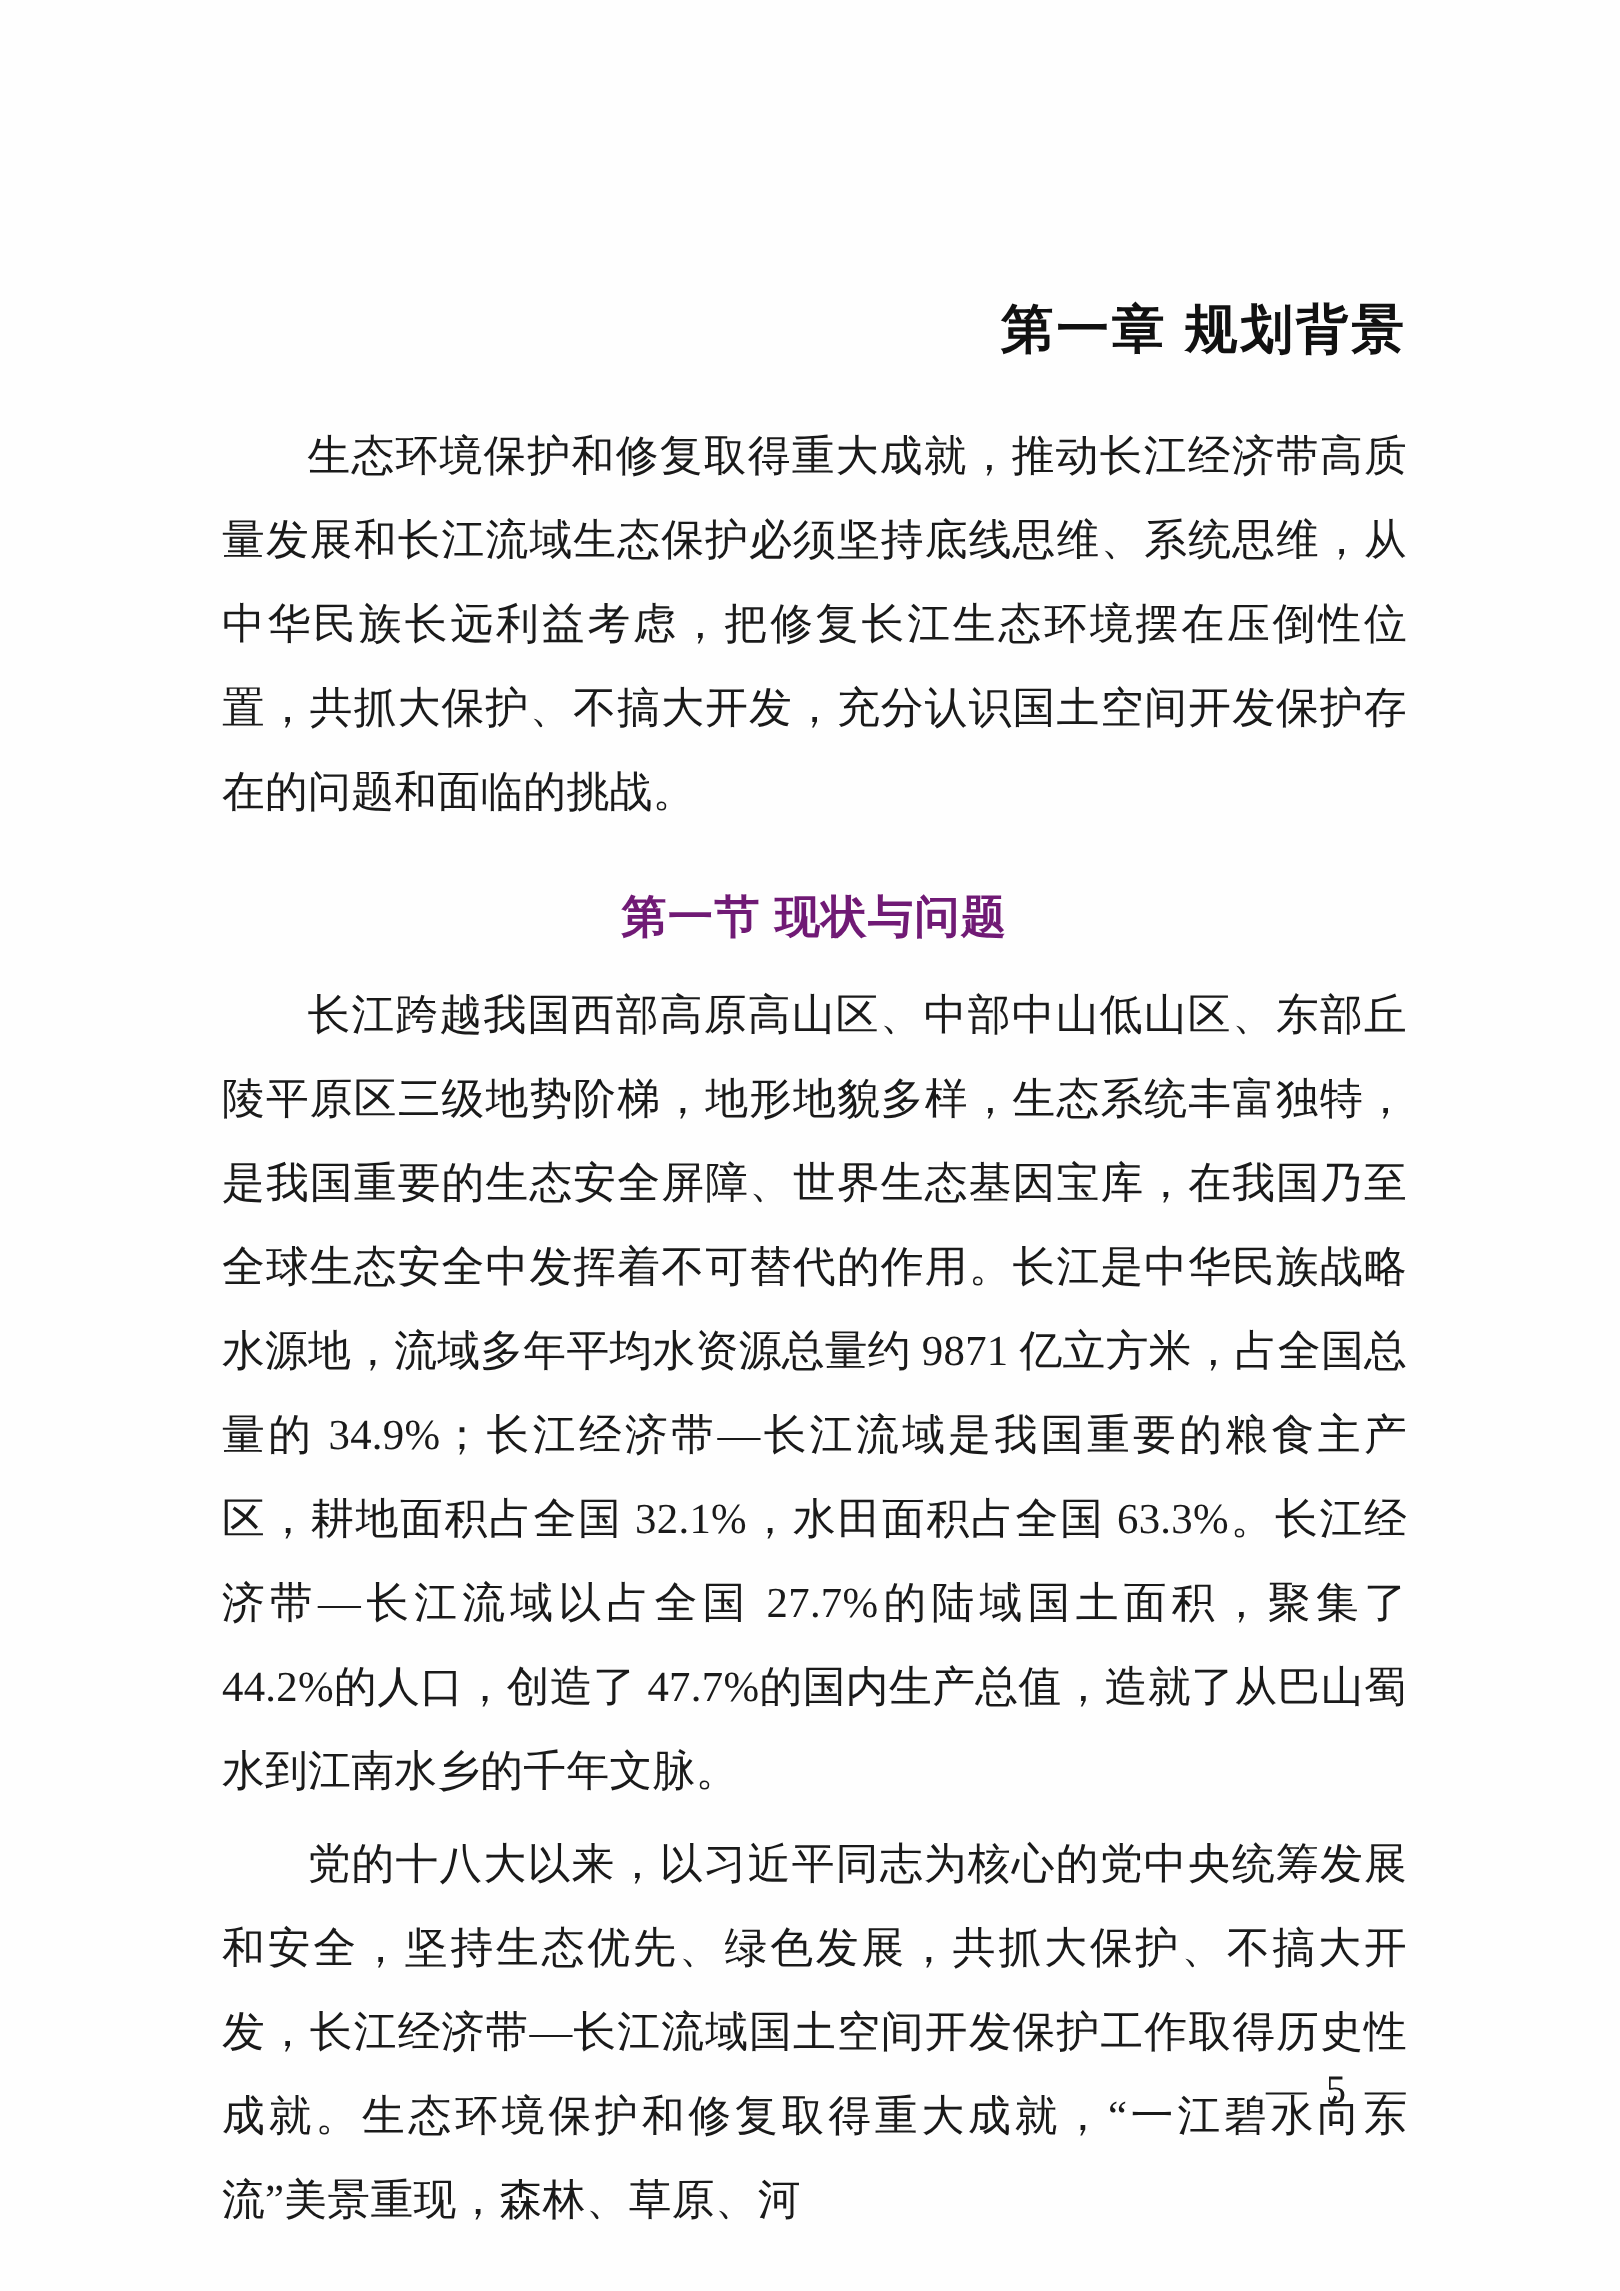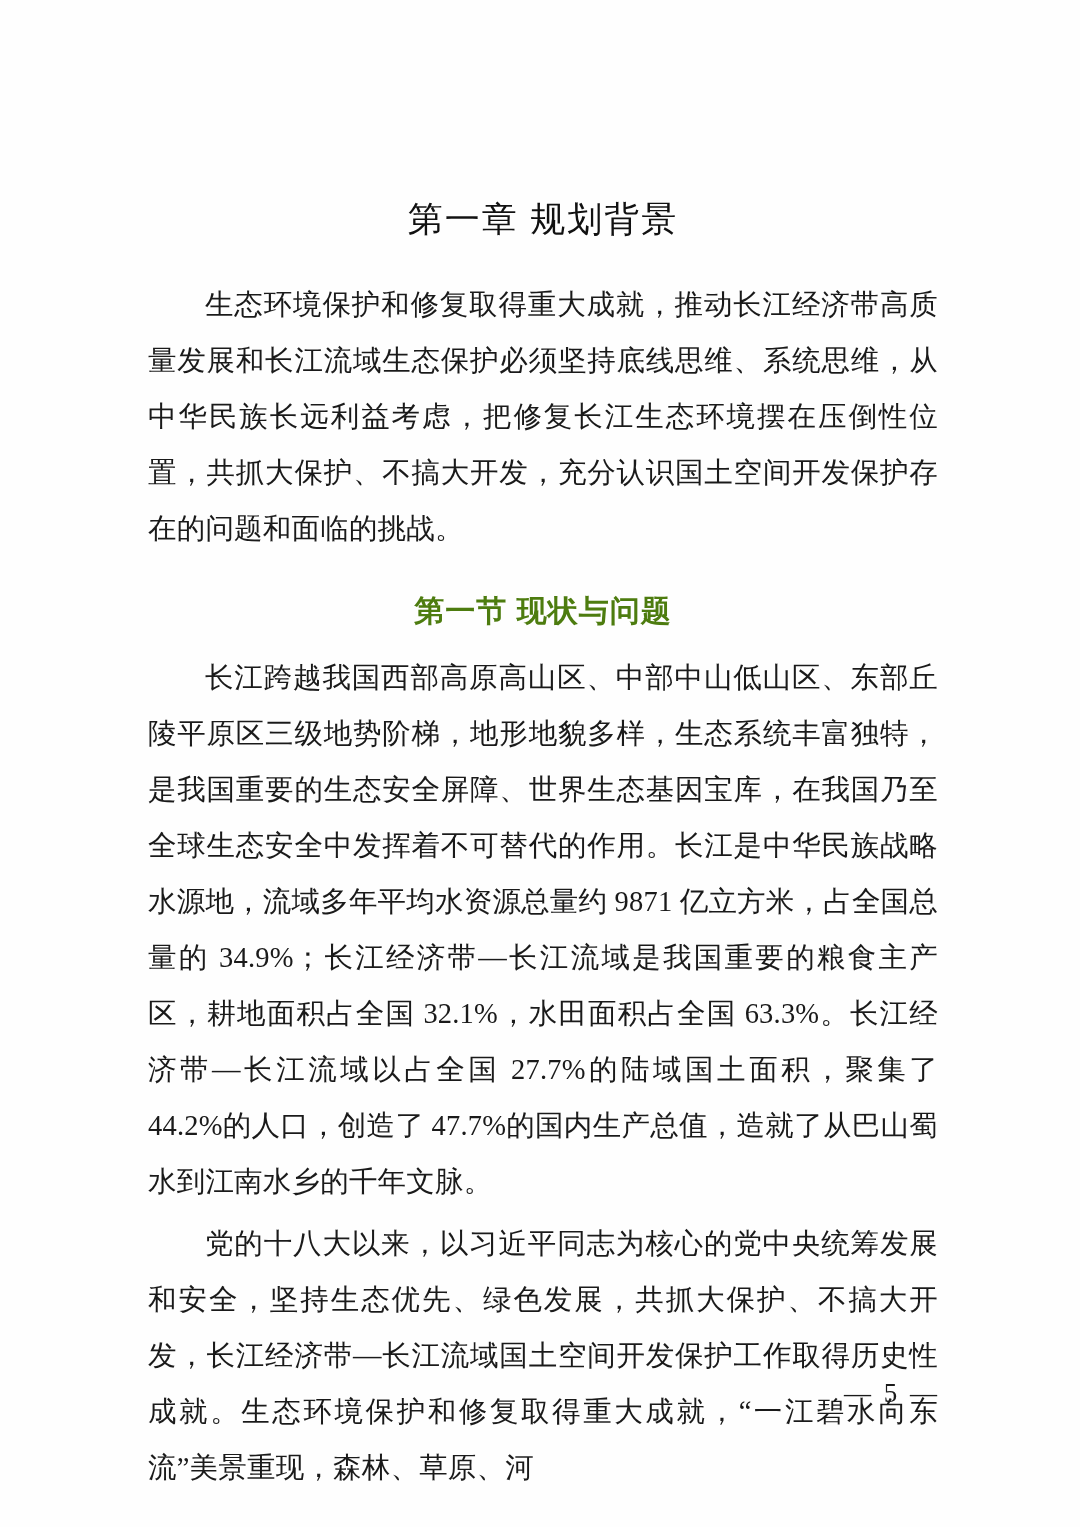--- a/index.html
+++ b/index.html
@@ -23,35 +23,35 @@
     height: 1527px;
     background: #fefefe;
   }
   .content {
     position: absolute;
     left: 148px;
     top: 196px;
     width: 790px;
   }
   .chapter-title {
-    text-align: center;
+    text-align: right;
     font-size: 35px;
-    font-weight: normal;
+    font-weight: bold;
     letter-spacing: 2px;
     margin: 0 0 34px 0;
     color: #111;
     font-family: "Liberation Sans", sans-serif;
   }
   .section-title {
     text-align: center;
     font-size: 30px;
     font-weight: bold;
     letter-spacing: 1px;
     margin: 34px 0 18px 0;
-    color: #4d7c0f;
+    color: #701a75;
     font-family: "Liberation Sans", sans-serif;
   }
   p.para {
     font-size: 28.5px;
     line-height: 56px;
     text-align: justify;
     text-justify: inter-ideograph;
     margin: 0 0 6px 0;
     text-indent: 57px;
     color: #1a1a1a;

